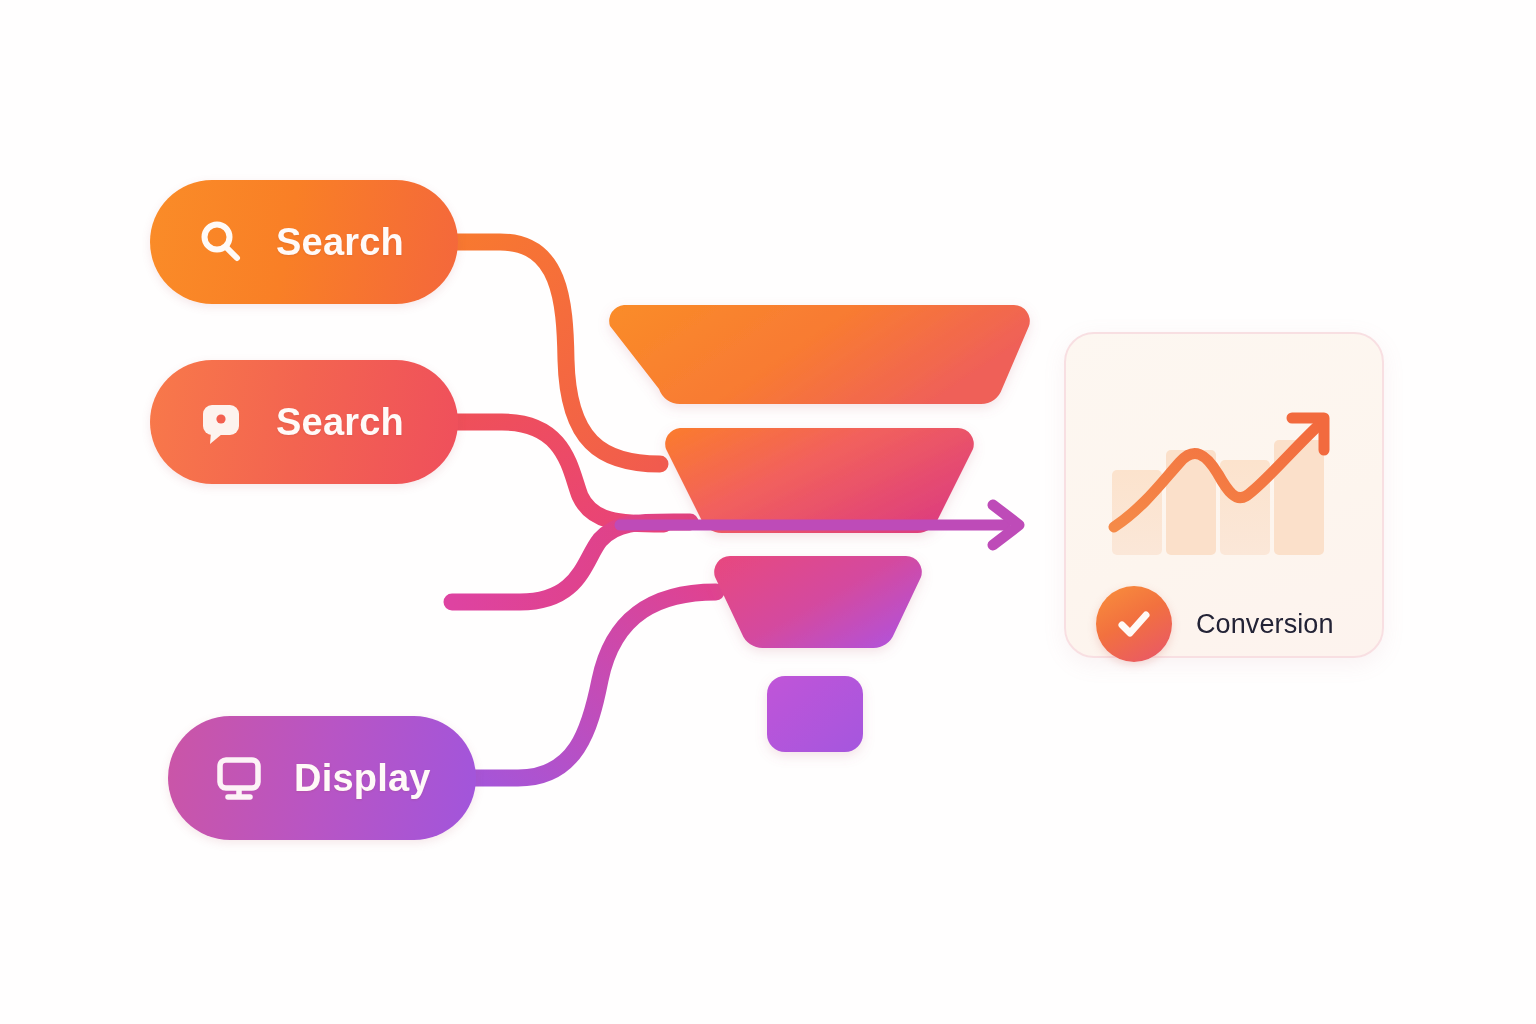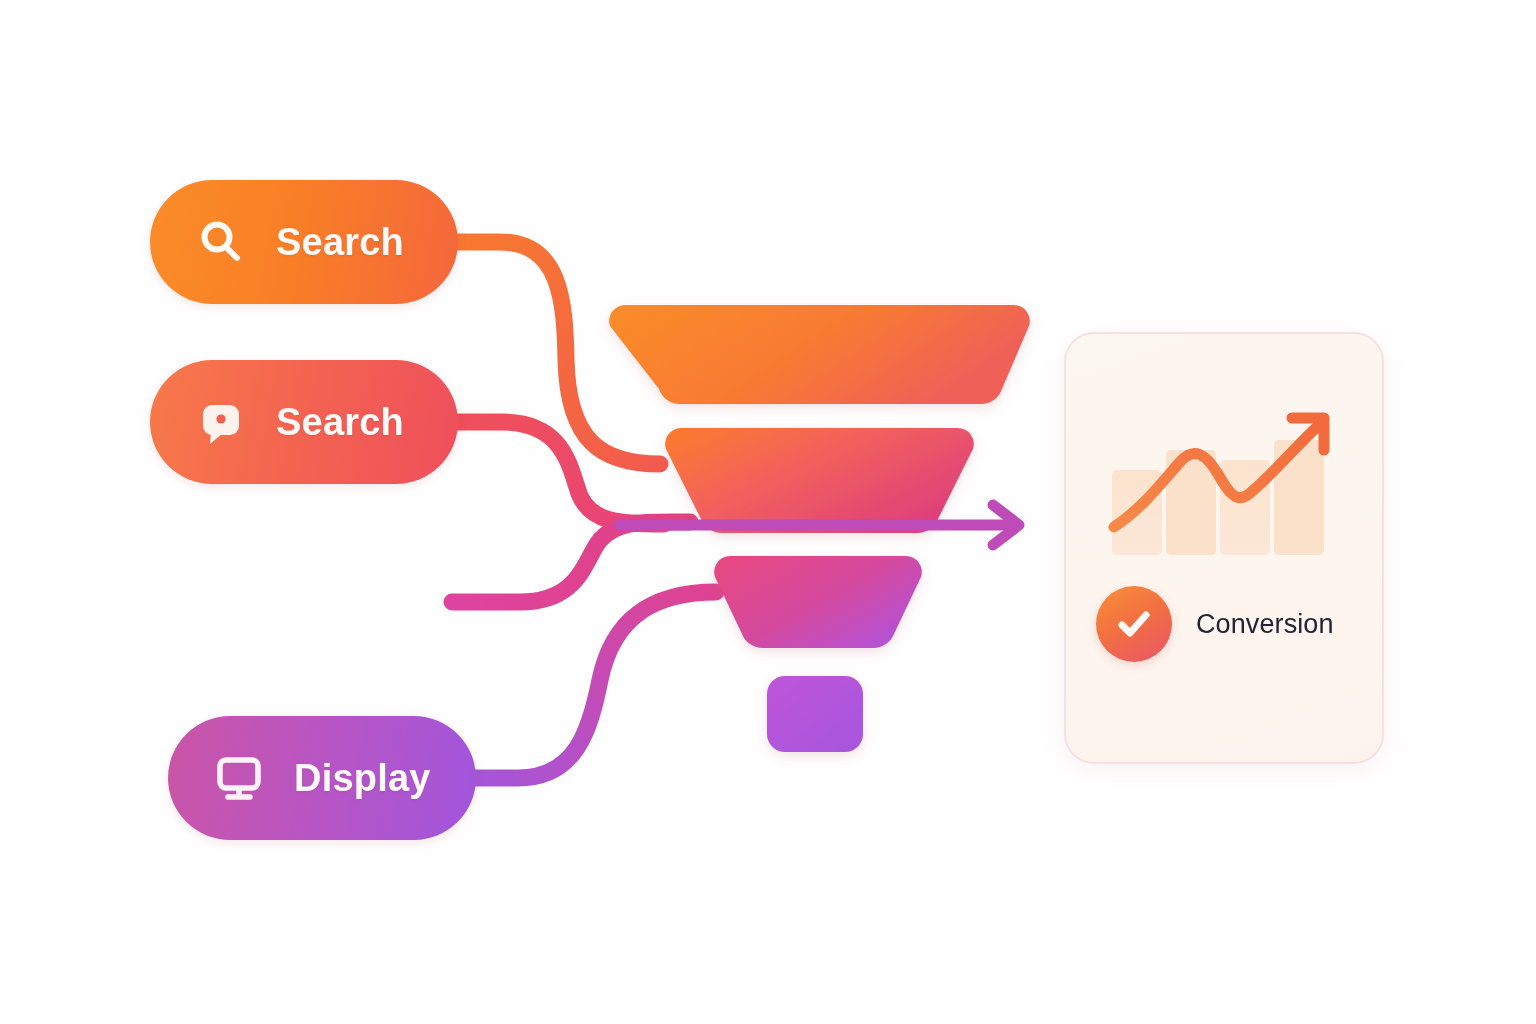--- a/index.html
+++ b/index.html
@@ -49,21 +49,21 @@
     background:linear-gradient(100deg,#f8794a 0%,#f36450 48%,#ef4f5c 100%); }
   #pill-video   { left:150px; top:540px;  width:308px; height:124px;
     background:linear-gradient(100deg,#e85d6b 0%,#e44f85 50%,#dd43a0 100%); }
   #pill-display { left:168px; top:716px;  width:308px; height:124px;
     background:linear-gradient(100deg,#cb55a6 0%,#b855c4 50%,#a155dc 100%); }
 
   
   #conv-card {
     position:absolute;
     left:1064px; top:332px;
-    width:320px; height:432px;
+    width:320px; height:326px;
     background:linear-gradient(160deg,#fdf7f1 0%,#fdf5ee 60%,#fdf3ee 100%);
     border:2px solid #f8dfe2;
     border-radius:30px;
     z-index:4;
     box-shadow:0 6px 22px rgba(200,140,150,.10);
   }
   #conv-chart { position:absolute; left:18px; top:28px; }
   #conv-row {
     position:absolute;
     left:30px; top:252px;

